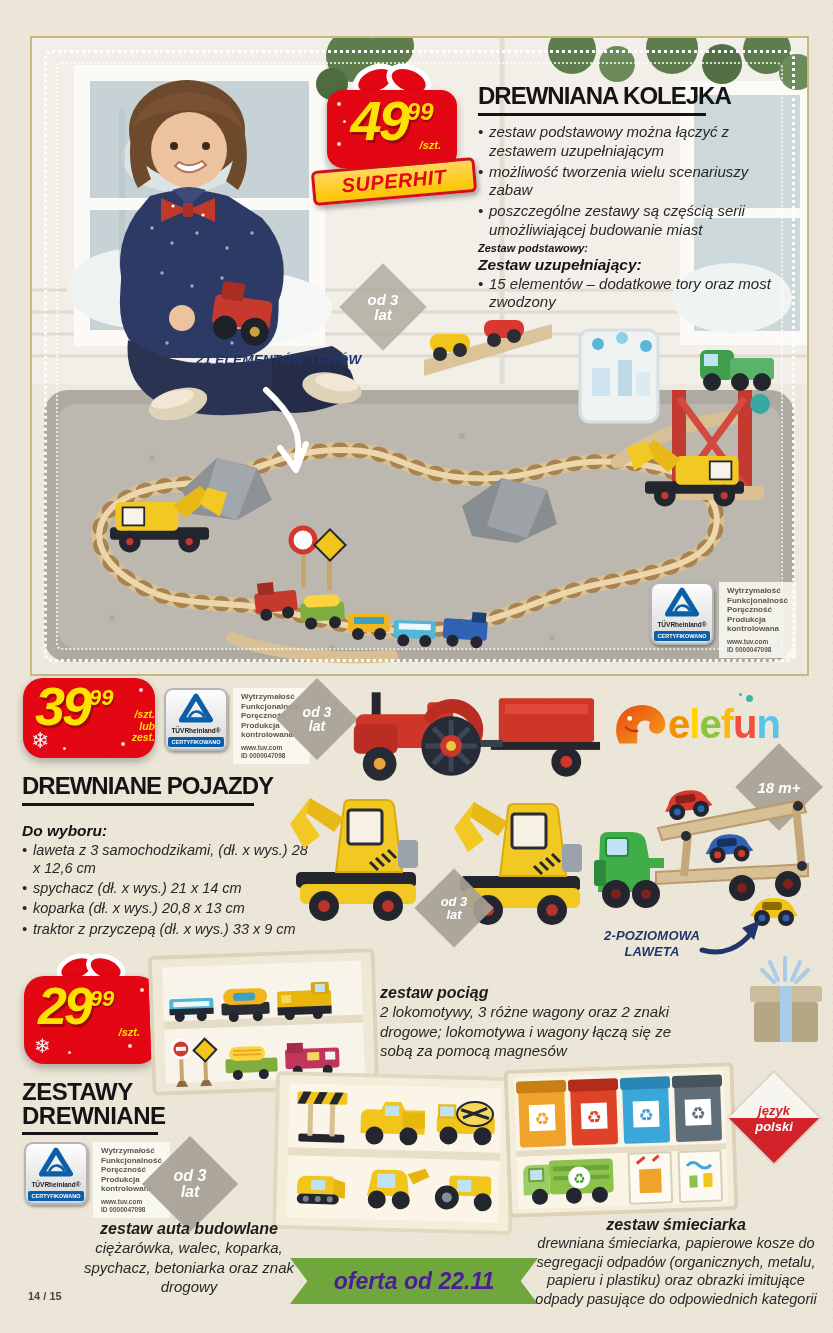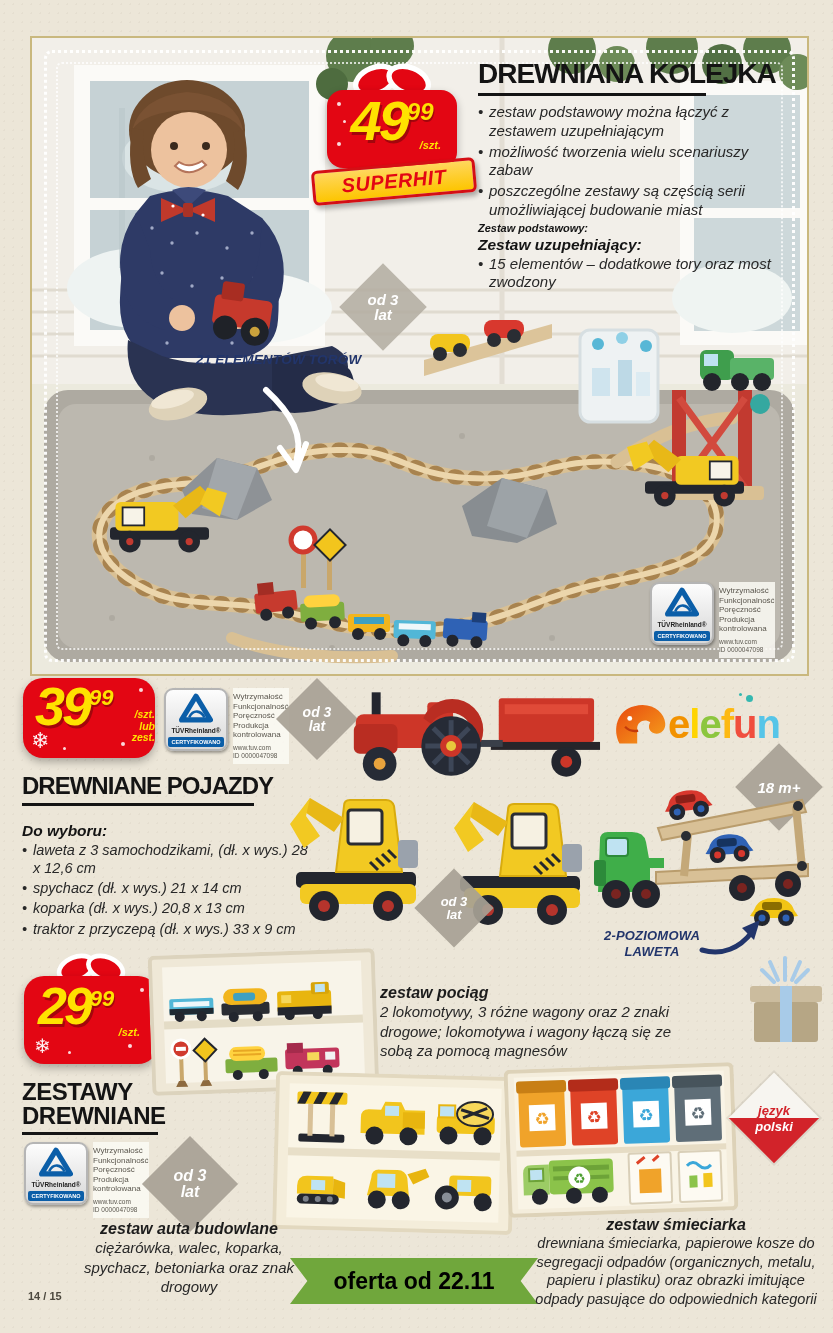--- a/index.html
+++ b/index.html
@@ -41,35 +41,35 @@
   .lang-diamond .dt{position:absolute;inset:0;transform:rotate(-45deg);display:flex;flex-direction:column;gap:3px;
                     align-items:center;justify-content:center;font-weight:bold;font-style:italic;font-size:13px;line-height:1;}
   .lang-top{color:#d2232a;}.lang-bot{color:#fff;}
 
   
   .tuv{position:absolute;display:flex;gap:5px;align-items:flex-start;}
   .tuv-logo{width:56px;background:linear-gradient(#fdfdfd,#d7d7d7);border:2px solid #b5b5b5;border-radius:9px;
             padding:3px 2px 2px;text-align:center;box-shadow:1px 2px 3px rgba(0,0,0,.35);}
   .tuv-brand{font-size:6.5px;font-weight:bold;color:#222;line-height:1;margin-top:1px;}
   .tuv-band{margin-top:2px;background:#0b5ea8;color:#fff;font-size:5.5px;font-weight:bold;padding:2px 0;border-radius:2px;}
-  .tuv-text{background:rgba(252,250,244,.85);padding:4px 0;font-size:8px;font-weight:normal;color:#5b574e;line-height:1.2;}
+  .tuv-text{background:rgba(252,250,244,.85);padding:4px 8px;font-size:8px;font-weight:bold;color:#5b574e;line-height:1.2;}
   .tuv-url{margin-top:4px;font-size:6.5px;}.tuv-id{font-size:6.5px;}
 
   
   .hd{position:absolute;font-weight:bold;color:#141414;}
   .rule{height:3px;background:#141414;margin-top:3px;}
   .itxt{font-style:italic;color:#282828;}
   ul.blist{list-style:none;margin:0;padding:0;font-style:italic;color:#282828;}
   ul.blist li{position:relative;padding-left:11px;margin-bottom:2px;line-height:1.25;}
   ul.blist li::before{content:"•";position:absolute;left:0;}
   .bsub{font-weight:bold;font-style:italic;color:#141414;margin:2px 0 1px;}
   .hand{position:absolute;color:#22356b;font-weight:bold;font-style:italic;letter-spacing:.2px;}
   .settl{font-weight:bold;font-style:italic;color:#1c1c1c;}
   .offer{position:absolute;background:#70a73c;clip-path:polygon(0 0,100% 0,93% 50%,100% 100%,0 100%,7% 50%);
-         display:flex;align-items:center;justify-content:center;color:#000000;font-weight:bold;}
+         display:flex;align-items:center;justify-content:center;color:#4c1d95;font-style:italic;font-weight:bold;}
 
   
   .elefun{position:absolute;display:flex;align-items:center;}
   .elefun span{font-weight:bold;font-size:40px;line-height:1;letter-spacing:-1px;}
   .c0{color:#f29200;}.c1{color:#ffd400;}.c2{color:#8cc63e;}.c3{color:#fdb913;}
   .c4{color:#f04e3e;position:relative;}.c5{color:#56c5e8;}
   .c4::after{content:"";position:absolute;top:-9px;right:3px;width:7px;height:7px;border-radius:50%;background:#35b8b0;
              box-shadow:-9px -4px 0 -2px #35b8b0;}
 
   .pgnum{position:absolute;font-weight:bold;color:#4c483e;font-size:11px;}
@@ -315,21 +315,21 @@
       <div class="pline" style="padding-top:6px;">
         <span class="pint" style="font-size:56px;">49</span>
         <span class="pdec" style="font-size:24px;">99</span>
       </div>
       <div class="punit" style="font-size:11px;padding-right:16px;margin-top:-6px;">/szt.</div>
     </div>
     <div class="superhit" style="left:-4px;top:104px;width:158px;font-size:20px;padding:3px 0;">SUPERHIT</div>
   </div>
 
   <div class="abs" style="left:478px;top:58px;width:315px;">
-    <div class="hd" style="position:static;font-size:28px;letter-spacing:-1px;">DREWNIANA KOLEJKA</div>
+    <div class="hd" style="position:static;font-size:24px;letter-spacing:-1px;margin-top:24px;">DREWNIANA KOLEJKA</div>
     <div class="rule" style="width:228px;margin-bottom:7px;"></div>
     <ul class="blist" style="font-size:15px;">
       <li>zestaw podstawowy można łączyć z zestawem uzupełniającym</li>
       <li>możliwość tworzenia wielu scenariuszy zabaw</li>
       <li>poszczególne zestawy są częścią serii umożliwiającej budowanie miast</li>
     </ul>
     <div class="bsub" style="font-size:11px;">Zestaw podstawowy:</div>
     <div class="bsub" style="font-size:15.5px;">Zestaw uzupełniający:</div>
     <ul class="blist" style="font-size:15px;">
       <li>15 elementów – dodatkowe tory oraz most zwodzony</li>

